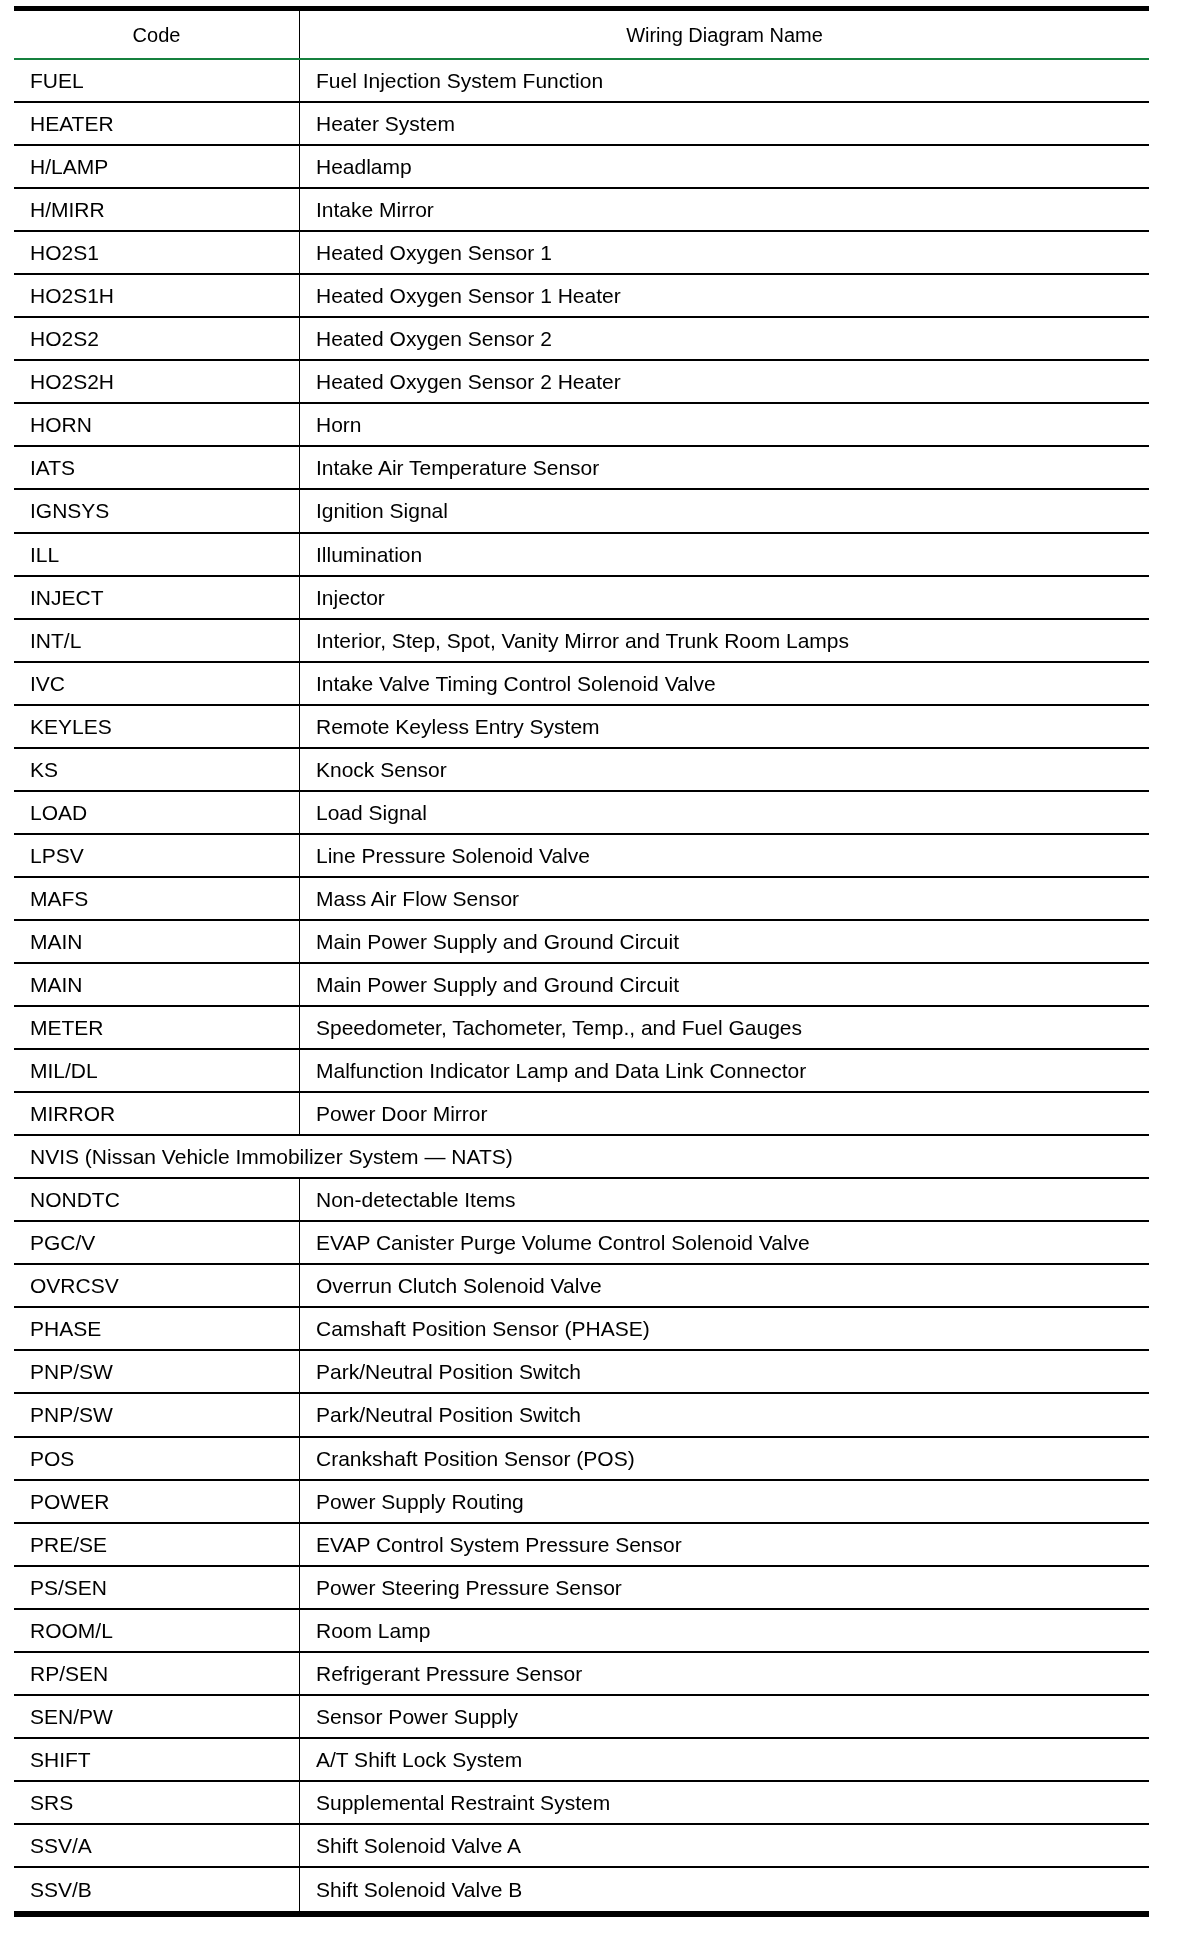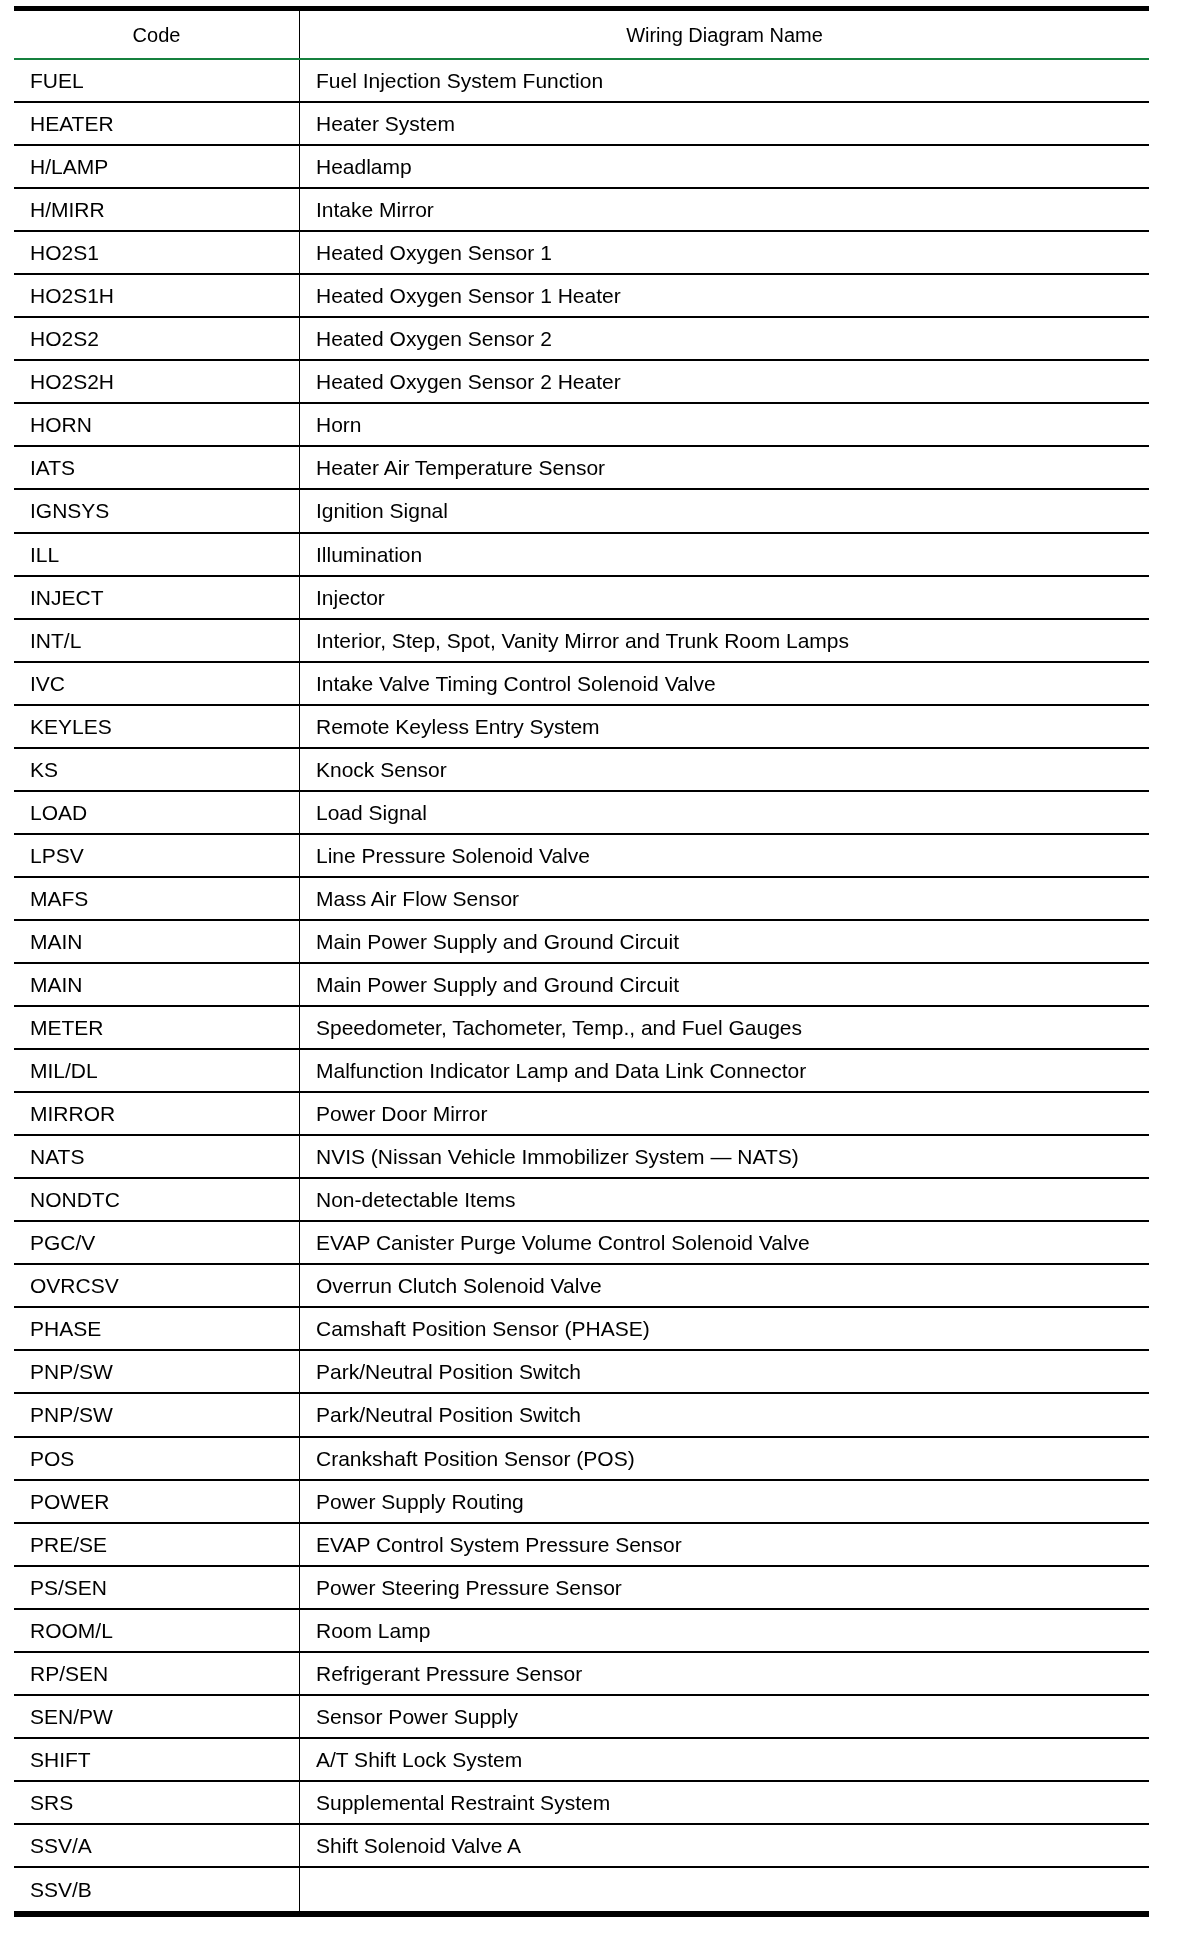--- a/index.html
+++ b/index.html
@@ -55,21 +55,21 @@
       <div class="row">
         <div class="cell c1">HO2S2H</div>
         <div class="cell c2">Heated Oxygen Sensor 2 Heater</div>
       </div>
       <div class="row">
         <div class="cell c1">HORN</div>
         <div class="cell c2">Horn</div>
       </div>
       <div class="row">
         <div class="cell c1">IATS</div>
-        <div class="cell c2">Heater Air Temperature Sensor</div>
+        <div class="cell c2">Intake Air Temperature Sensor</div>
       </div>
       <div class="row">
         <div class="cell c1">IGNSYS</div>
         <div class="cell c2">Ignition Signal</div>
       </div>
       <div class="row">
         <div class="cell c1">ILL</div>
         <div class="cell c2">Illumination</div>
       </div>
       <div class="row">
@@ -118,21 +118,20 @@
       </div>
       <div class="row">
         <div class="cell c1">MIL/DL</div>
         <div class="cell c2">Malfunction Indicator Lamp and Data Link Connector</div>
       </div>
       <div class="row">
         <div class="cell c1">MIRROR</div>
         <div class="cell c2">Power Door Mirror</div>
       </div>
       <div class="row">
-        <div class="cell c1">NATS</div>
         <div class="cell c2">NVIS (Nissan Vehicle Immobilizer System — NATS)</div>
       </div>
       <div class="row">
         <div class="cell c1">NONDTC</div>
         <div class="cell c2">Non-detectable Items</div>
       </div>
       <div class="row">
         <div class="cell c1">PGC/V</div>
         <div class="cell c2">EVAP Canister Purge Volume Control Solenoid Valve</div>
       </div>
@@ -187,15 +186,16 @@
       <div class="row">
         <div class="cell c1">SRS</div>
         <div class="cell c2">Supplemental Restraint System</div>
       </div>
       <div class="row">
         <div class="cell c1">SSV/A</div>
         <div class="cell c2">Shift Solenoid Valve A</div>
       </div>
       <div class="row last">
         <div class="cell c1">SSV/B</div>
+        <div class="cell c2">Shift Solenoid Valve B</div>
       </div>
     </div>
 </div>
 
 </body></html>

